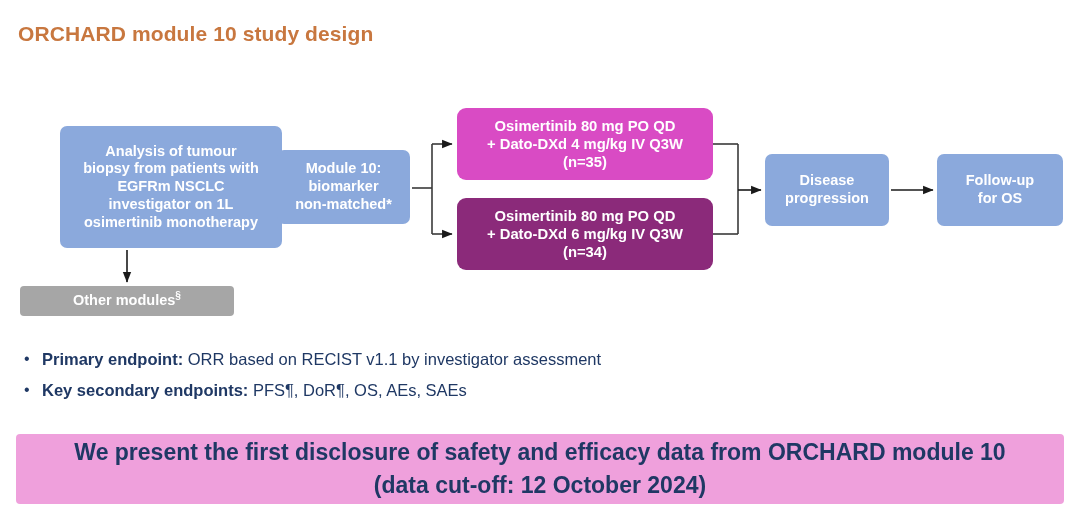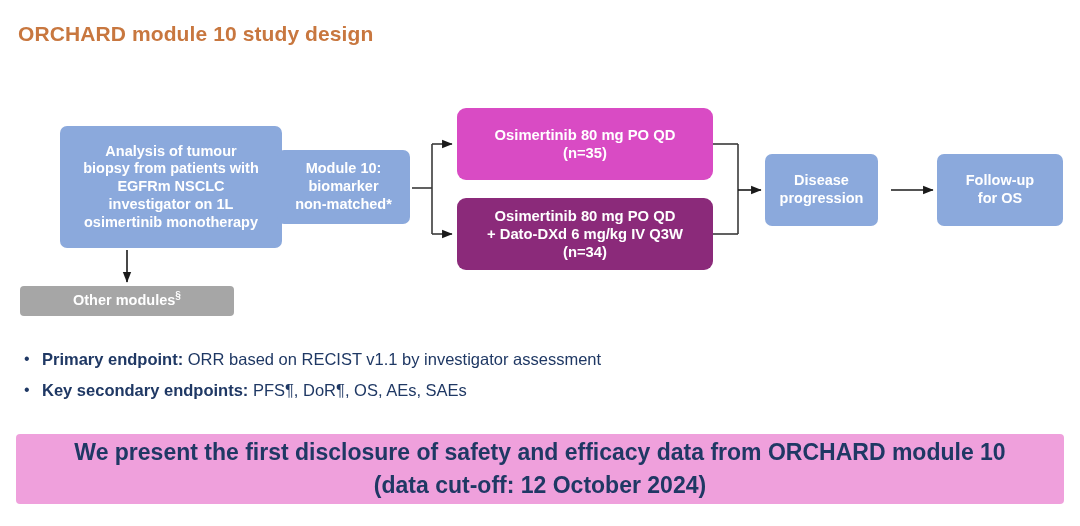--- a/index.html
+++ b/index.html
@@ -74,21 +74,21 @@
   }
   #box-arm1 {
     left: 457px; top: 108px;  width: 256px; height: 72px;
     font-size: 14.8px;
   }
   #box-arm2 {
     left: 457px; top: 198px;  width: 256px; height: 72px;
     font-size: 14.8px;
   }
   #box-progression {
-    left: 765px; top: 154px;  width: 113px; height: 72px;
+    left: 765px; top: 154px;  width: 124px; height: 72px;
     font-size: 14.5px;
   }
   #box-followup {
     left: 937px; top: 154px;  width: 126px; height: 72px;
     font-size: 14.5px;
   }
 
   .box-text { display: block; }
   sup {
     font-size: 0.70em;
@@ -203,20 +203,21 @@
   <div>
     <span class="box-text">Module 10:</span>
     <span class="box-text">biomarker</span>
     <span class="box-text">non-matched*</span>
   </div>
 </div>
 
 <div class="box box-magenta" id="box-arm1">
   <div>
     <span class="box-text">Osimertinib 80 mg PO QD</span>
+    <span class="box-text">+ Dato-DXd 4 mg/kg IV Q3W</span>
     <span class="box-text">(n=35)</span>
   </div>
 </div>
 
 <div class="box box-purple" id="box-arm2">
   <div>
     <span class="box-text">Osimertinib 80 mg PO QD</span>
     <span class="box-text">+ Dato-DXd 6 mg/kg IV Q3W</span>
     <span class="box-text">(n=34)</span>
   </div>

